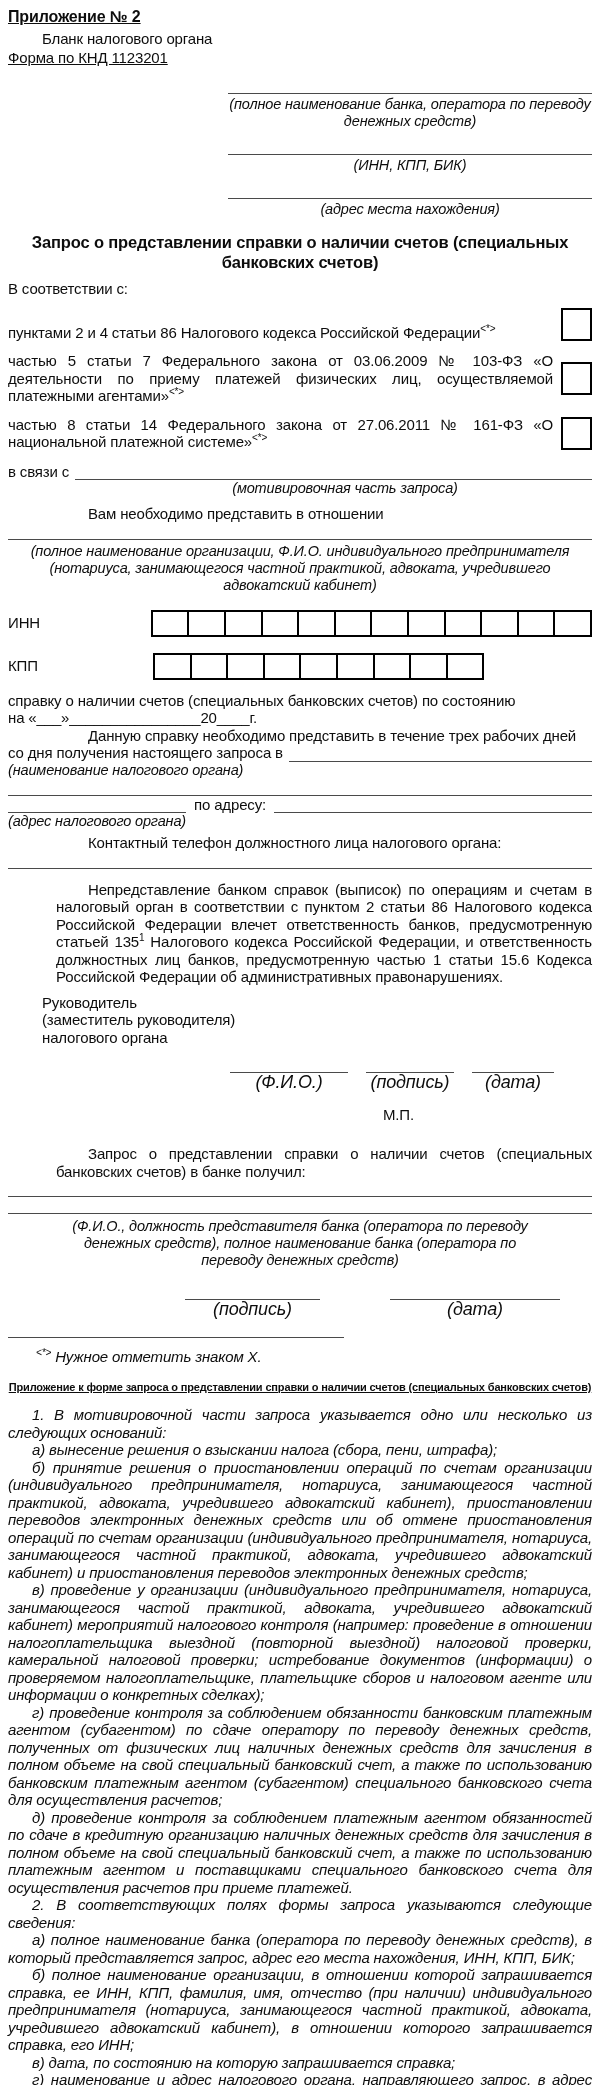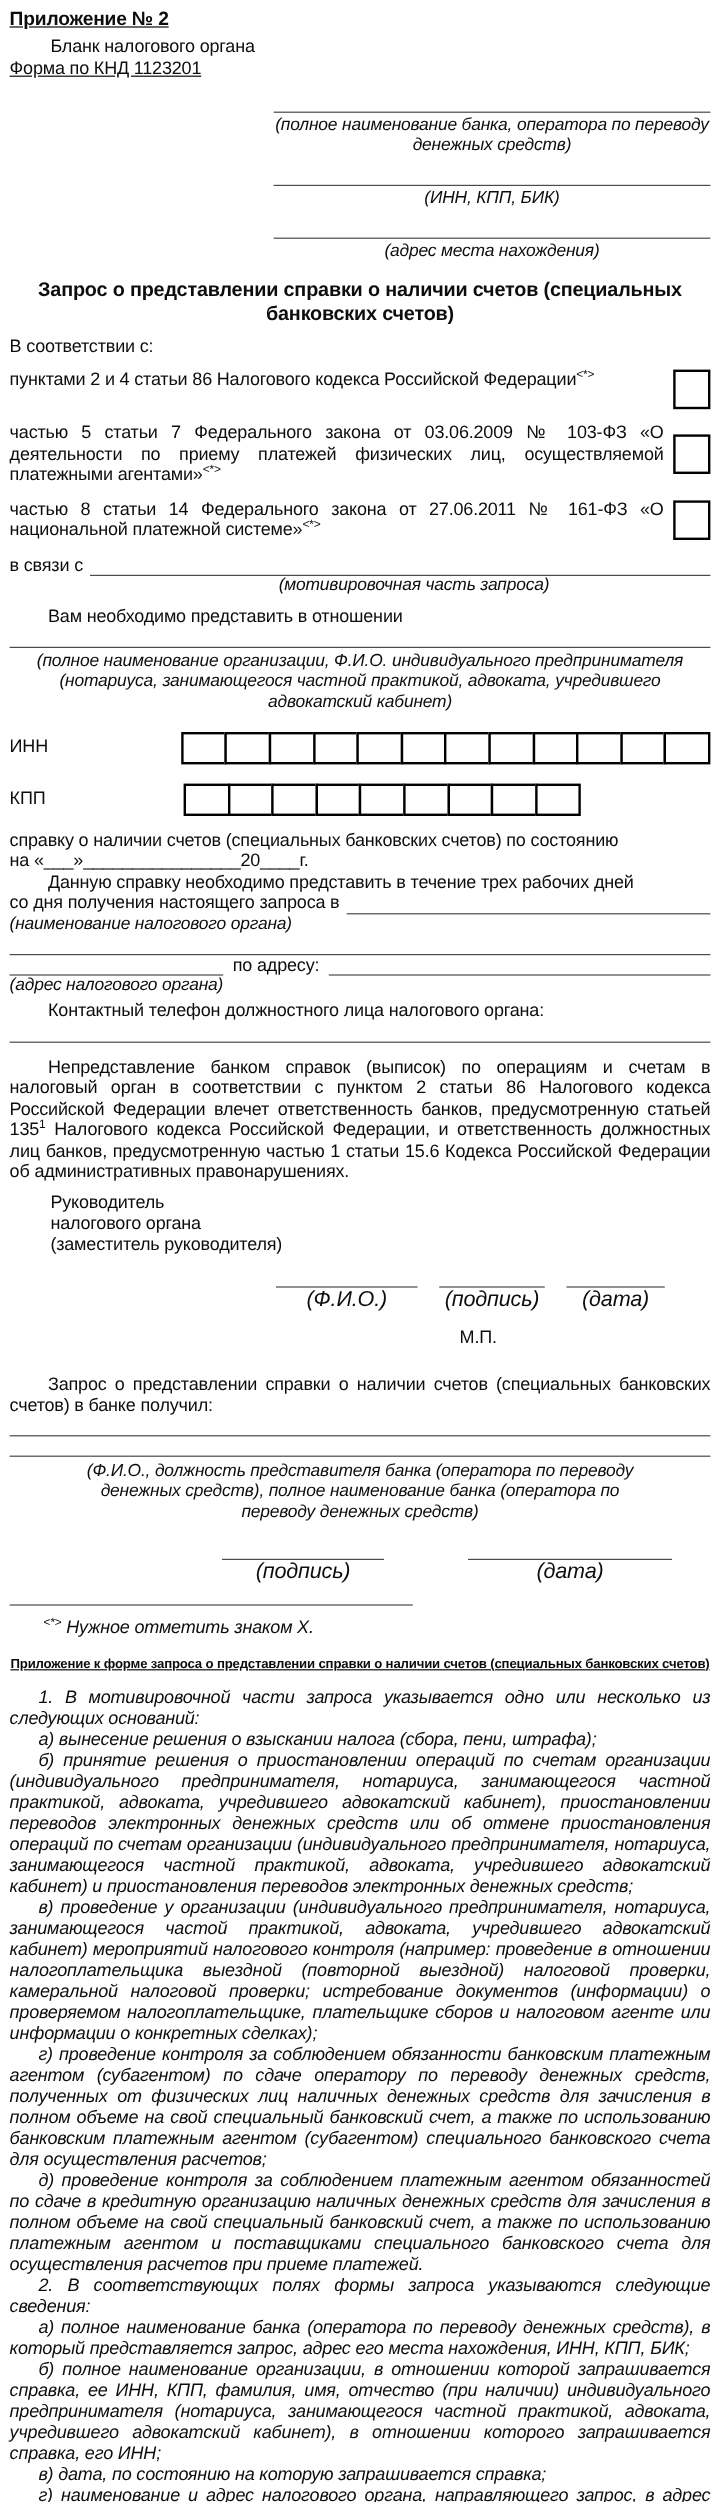--- a/index.html
+++ b/index.html
@@ -7,38 +7,38 @@
     width:600px;min-height:2085px;box-sizing:border-box;
     padding:8px 8px 24px 8px;
     font-family:"Liberation Sans",sans-serif;
     font-size:15px;line-height:17.5px;color:#0d0d0d;
     letter-spacing:-0.15px;
   }
   .right{text-align:left;}
   .center{text-align:center;}
   .bold{font-weight:bold;}
   .just{text-align:justify;}
-  .ind{text-indent:32px;}
+  .ind{text-indent:32px;margin-left:48px;}
   p{margin:0;}
   sup{font-size:10px;line-height:0;}
 
   .appendix-no{font-weight:bold;text-decoration:underline;font-size:16px;}
   .hdr-row{display:flex;justify-content:space-between;margin-top:4px;}
   .org-blank{margin-left:34px;}
   .form-code{margin-left:auto;margin-top:2px;text-decoration:underline;}
 
   .hdr-fields{margin-left:220px;margin-top:16px;}
   .hdr-field{margin-bottom:14px;}
   .hline{border-bottom:1.5px solid #4a4a4a;height:10px;margin-bottom:2px;}
   .cap{font-style:italic;font-size:14.5px;line-height:17px;}
 
   .title{font-size:16.5px;line-height:20px;margin-top:10px;}
 
   .basis{margin-top:8px;}
-  .basis-item{display:flex;margin-top:11px;}
+  .basis-item{display:flex;margin-top:11px;align-items:flex-end;}
   .basis-text{flex:1;padding-right:8px;}
   .checkbox{width:27px;height:29px;border:2px solid #000;flex:none;align-self:center;background:#fff;}
   .checkbox.top{align-self:flex-start;margin-top:1px;}
 
   .fill-row{display:flex;align-items:flex-end;margin-top:12px;}
   .fill-row .lbl{white-space:nowrap;padding-right:6px;}
   .grow-line{flex:1;border-bottom:1.5px solid #4a4a4a;height:14px;}
   .short-line{border-bottom:1.5px solid #4a4a4a;height:14px;}
 
   .full-line{border-bottom:1.5px solid #4a4a4a;height:0;margin-top:16px;}
@@ -167,22 +167,22 @@
   </div>
   <div class="cap right" style="margin-right:25px;">(адрес налогового органа)</div>
 
   <div class="ind" style="margin-top:4px;">Контактный телефон должностного лица налогового органа:</div>
   <div class="full-line"></div>
 
   <p class="just ind" style="margin-top:12px;"><span>Непредставление банком справок (выписок) по операциям и счетам в налоговый орган в соответствии с пунктом 2 статьи 86 Налогового кодекса Российской Федерации влечет ответственность банков, предусмотренную статьей 135</span><sup>1</sup><span> Налогового кодекса Российской Федерации, и ответственность должностных лиц банков, предусмотренную частью 1 статьи 15.6 Кодекса Российской Федерации об административных правонарушениях.</span></p>
 
   <div style="margin-top:8px;margin-left:34px;">
     <div>Руководитель</div>
+    <div>(заместитель руководителя)</div>
     <div>налогового органа</div>
-    <div>(заместитель руководителя)</div>
   </div>
 
   <div class="sig-row">
     <div class="sig-cell" style="width:118px;">(Ф.И.О.)</div>
     <div class="sig-cell" style="width:88px;margin-left:18px;">(подпись)</div>
     <div class="sig-cell" style="width:82px;margin-left:18px;">(дата)</div>
   </div>
 
   <div class="mp">М.П.</div>
 

